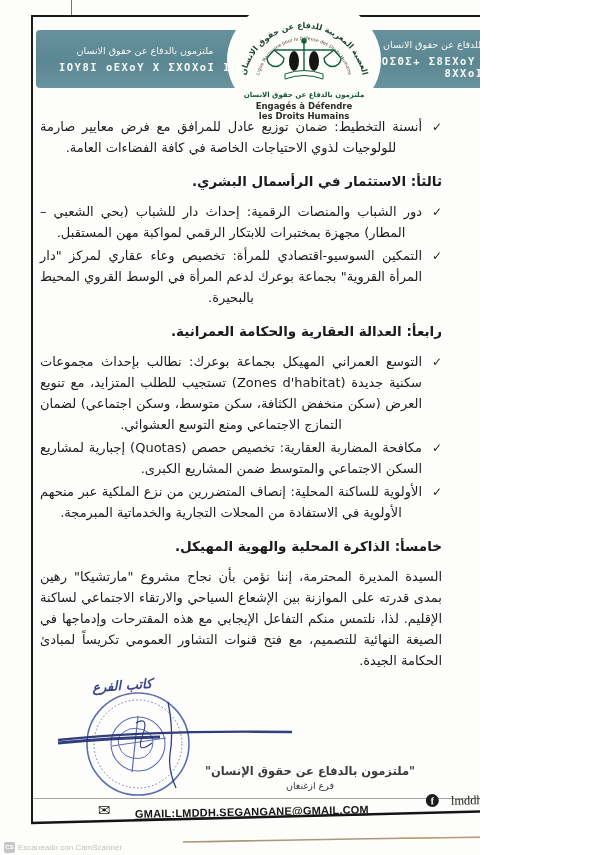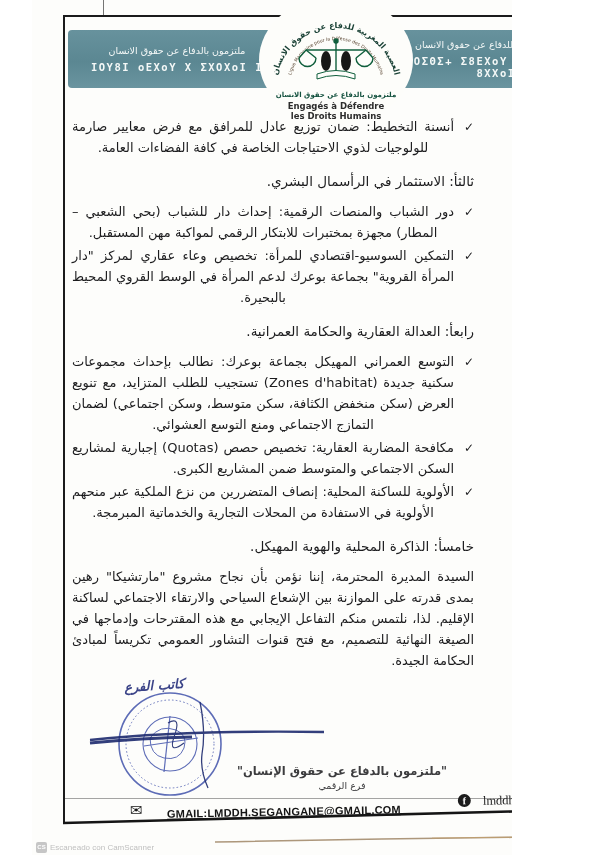--- a/index.html
+++ b/index.html
@@ -1,36 +1,36 @@
 <!DOCTYPE html>
 <html lang="ar"><head>
 <meta charset="utf-8">
 <style>
   html,body{margin:0;padding:0;background:#ffffff;}
   #page{position:relative;width:480px;height:855px;background:#fdfdfb;overflow:hidden;
-        font-family:"DejaVu Sans",sans-serif;color:#1c1c1e;margin-left:32px;}
+        font-family:"DejaVu Sans",sans-serif;color:#1c1c1e;}
   
   .frame-line{position:absolute;background:#1b1b1b;}
   
   .ribbon{position:absolute;top:30px;height:58px;background:linear-gradient(180deg,#67929d 0%,#5b8792 55%,#6a949f 100%);
           color:#f4f8f7;text-align:center;display:flex;flex-direction:column;justify-content:center;gap:5px;}
   .ribbon .ar{font-size:9.5px;letter-spacing:0;}
   .ribbon .tif{font-size:10.5px;font-weight:bold;letter-spacing:1.5px;font-family:"DejaVu Sans Mono",monospace;}
   .ribbon-left{left:36px;width:218px;border-radius:4px 14px 14px 4px;}
   .ribbon-right{left:352px;width:224px;border-radius:14px 4px 4px 14px;}
   
   #logo-disc{position:absolute;left:227px;top:-4px;width:154px;height:128px;border-radius:50%;background:#fdfdfa;z-index:5;}
   #logo-svg{position:absolute;left:227px;top:-2px;z-index:6;}
   
   #doc-body{position:absolute;top:116px;right:38px;left:40px;direction:rtl;font-size:13px;line-height:21px;text-align:justify;}
   .bullet{display:flex;gap:7px;margin:0 0 2px 0;}
   .check{flex:0 0 13px;font-size:12px;color:#202022;transform:translateY(1px);}
   .btext{margin:0;text-align:justify;text-align-last:center;flex:1;}
   .btext.last-start{text-align-last:auto;}
-  h3.sec{font-size:13.5px;font-weight:normal;margin:13px 0 9px 0;text-align:right;}
+  h3.sec{font-size:13.5px;font-weight:bold;margin:13px 0 9px 0;text-align:right;}
   p.para{margin:4px 0 8px 0;}
   p.salute{margin:13px 0 0 0;text-align:center;font-weight:bold;}
   
   #sig-zone{position:absolute;left:40px;top:668px;width:280px;height:140px;z-index:3;}
   #handwritten{position:absolute;left:52px;top:10px;font-size:13px;font-weight:bold;color:#27307c;
                transform:rotate(-4deg);font-style:italic;opacity:.9;}
   
   #org-quote{position:absolute;left:200px;top:764px;width:220px;text-align:center;direction:rtl;color:#3c3c3e;}
   #org-quote .q1{font-size:11.5px;font-weight:bold;}
   #org-quote .q2{font-size:9.5px;margin-top:2px;}
@@ -157,21 +157,21 @@
         <path d="M18,72 Q110,62 252,64" stroke-width="2.4"></path>
         <path d="M18,75 Q70,70 120,69" stroke-width="3"></path>
         <path d="M128,34 q6,30 2,52 q-2,16 6,34" stroke-width="1.3"></path>
         <path d="M96,55 q14,-8 6,14 q-6,18 10,6" stroke-width="1.1"></path>
       </g>
     </svg>
   </div>
 
   <div id="org-quote">
     <div class="q1">"ملتزمون بالدفاع عن حقوق الإنسان"</div>
-    <div class="q2">فرع الرقمي</div>
+    <div class="q2">فرع ازغنغان</div>
   </div>
 
   <div id="footer-sep"></div>
   <div id="footer-row">
     <span id="mail-icon">✉</span>
     <span id="email-text">GMAIL:LMDDH.SEGANGANE@GMAIL.COM</span>
     <span id="fb-icon">f</span>
     <span id="fb-handle">lmddh.segangane</span>
   </div>
 

